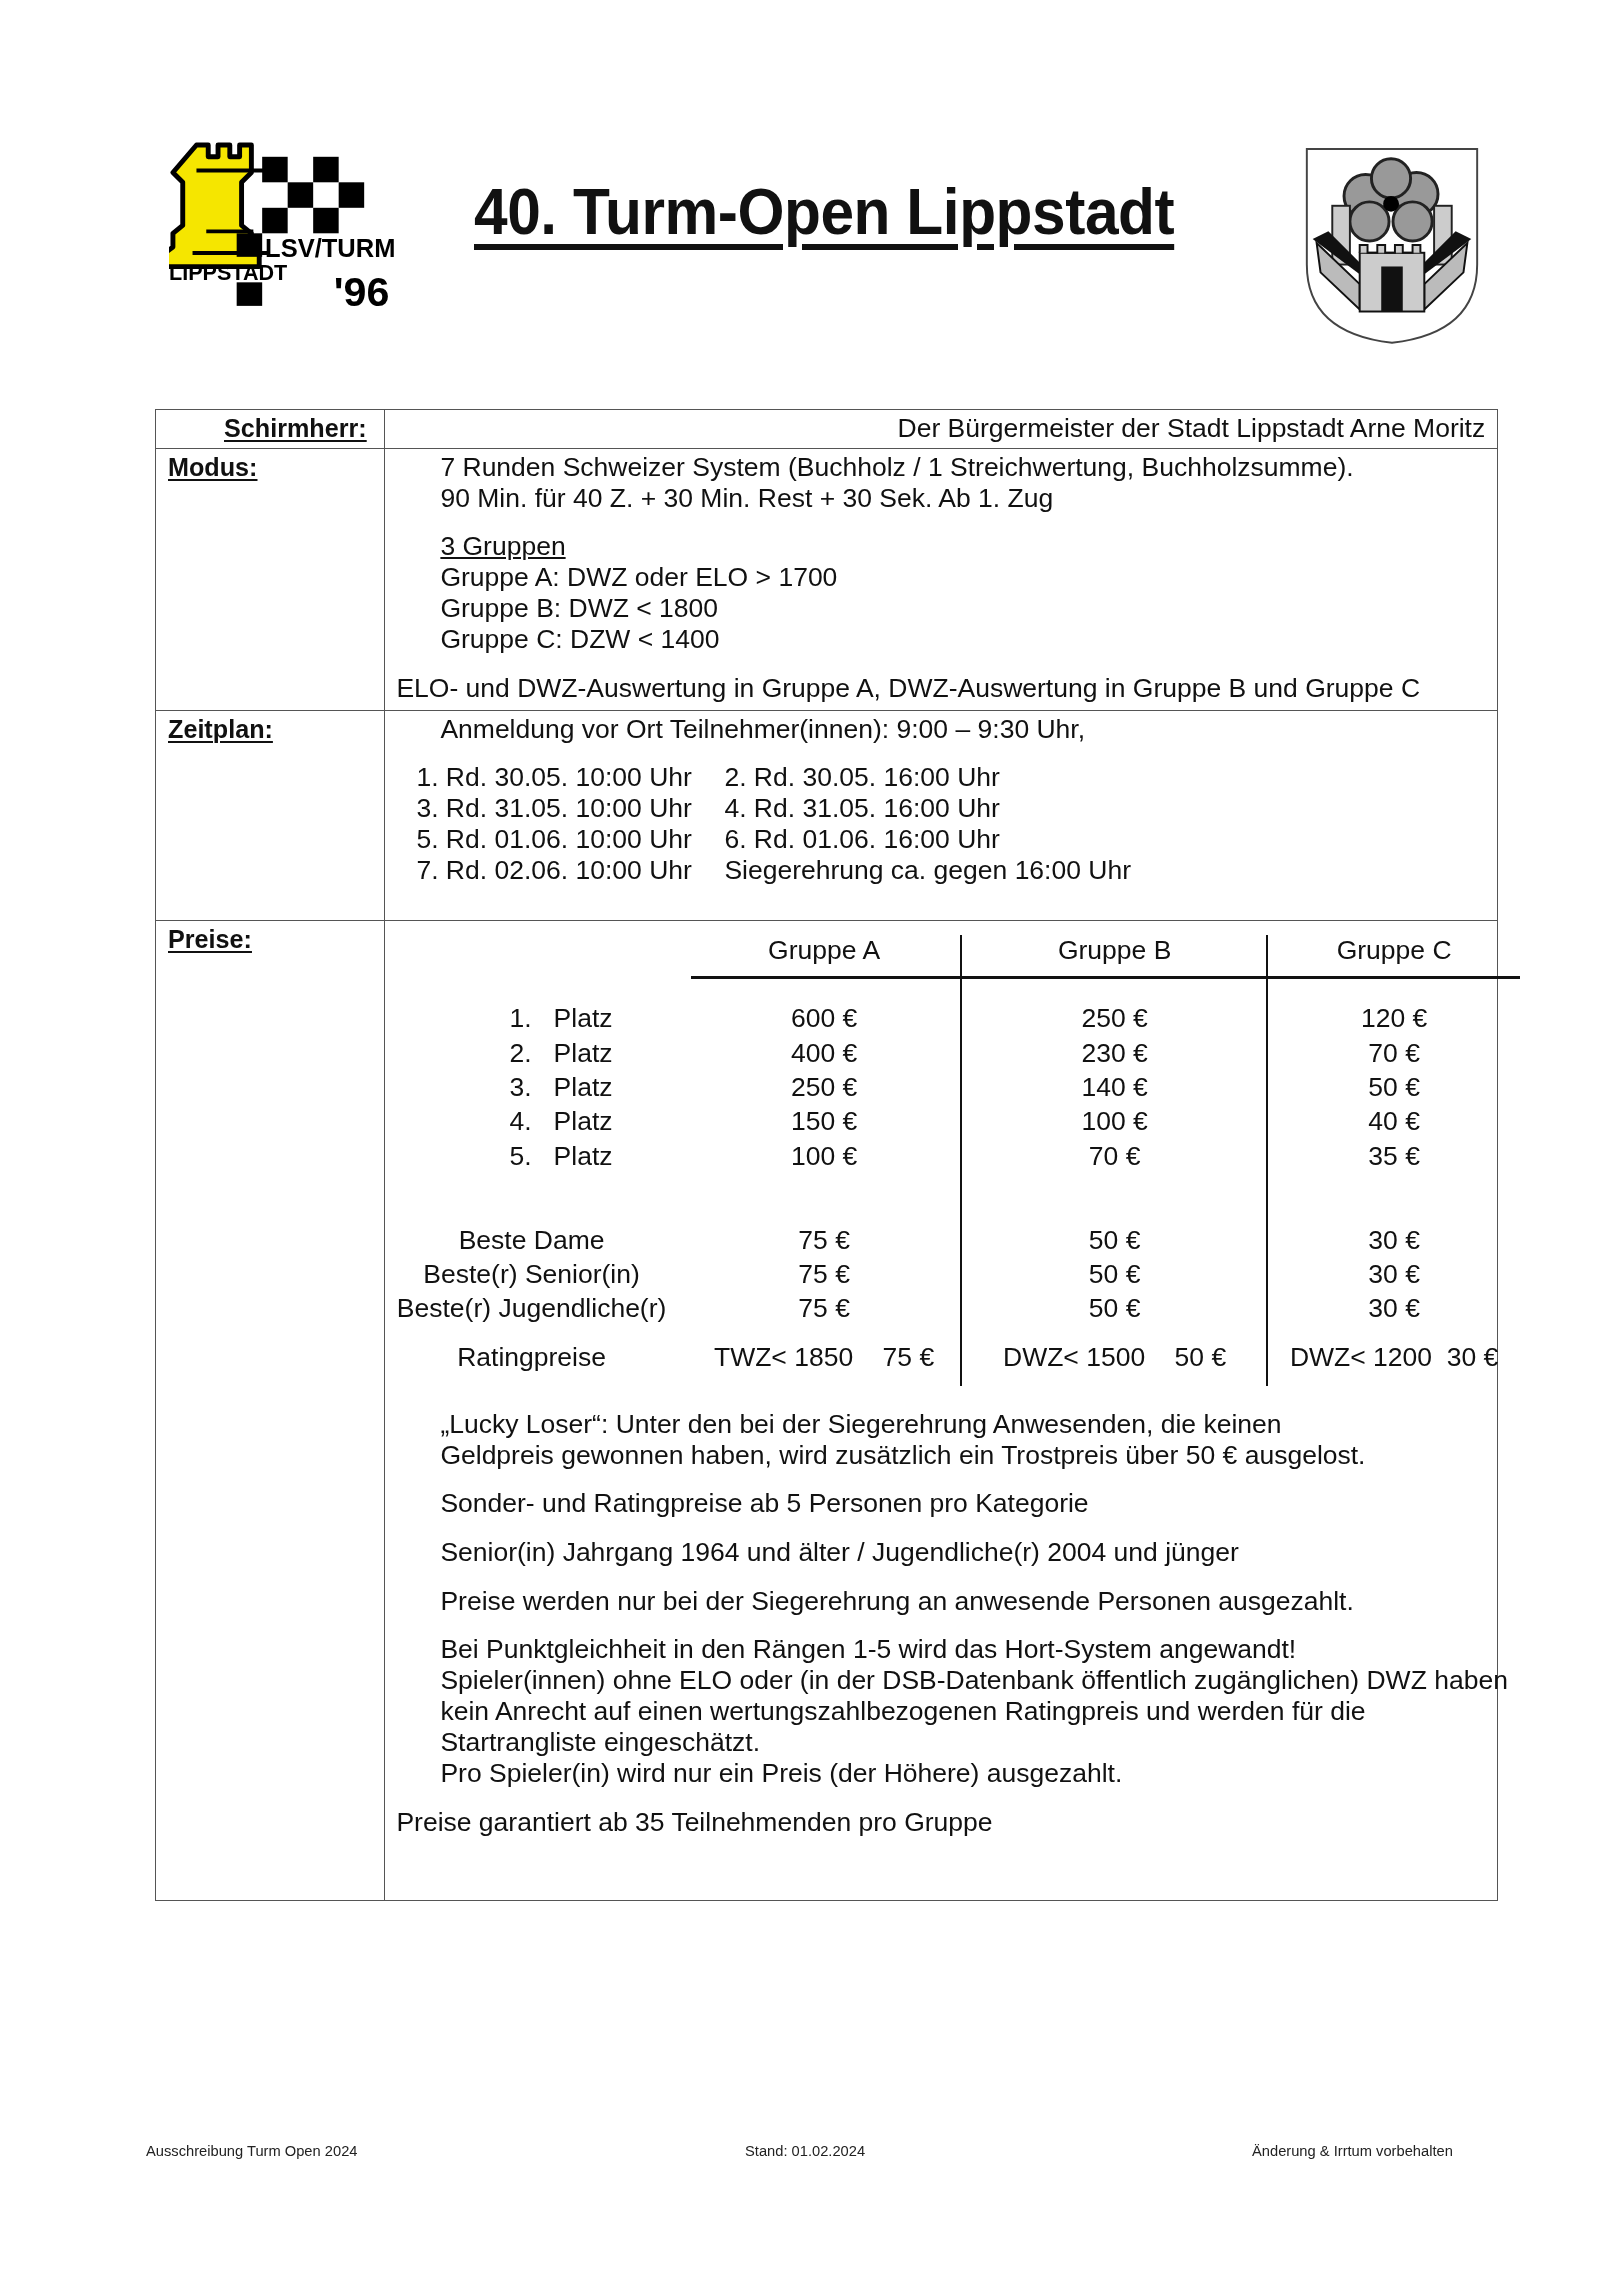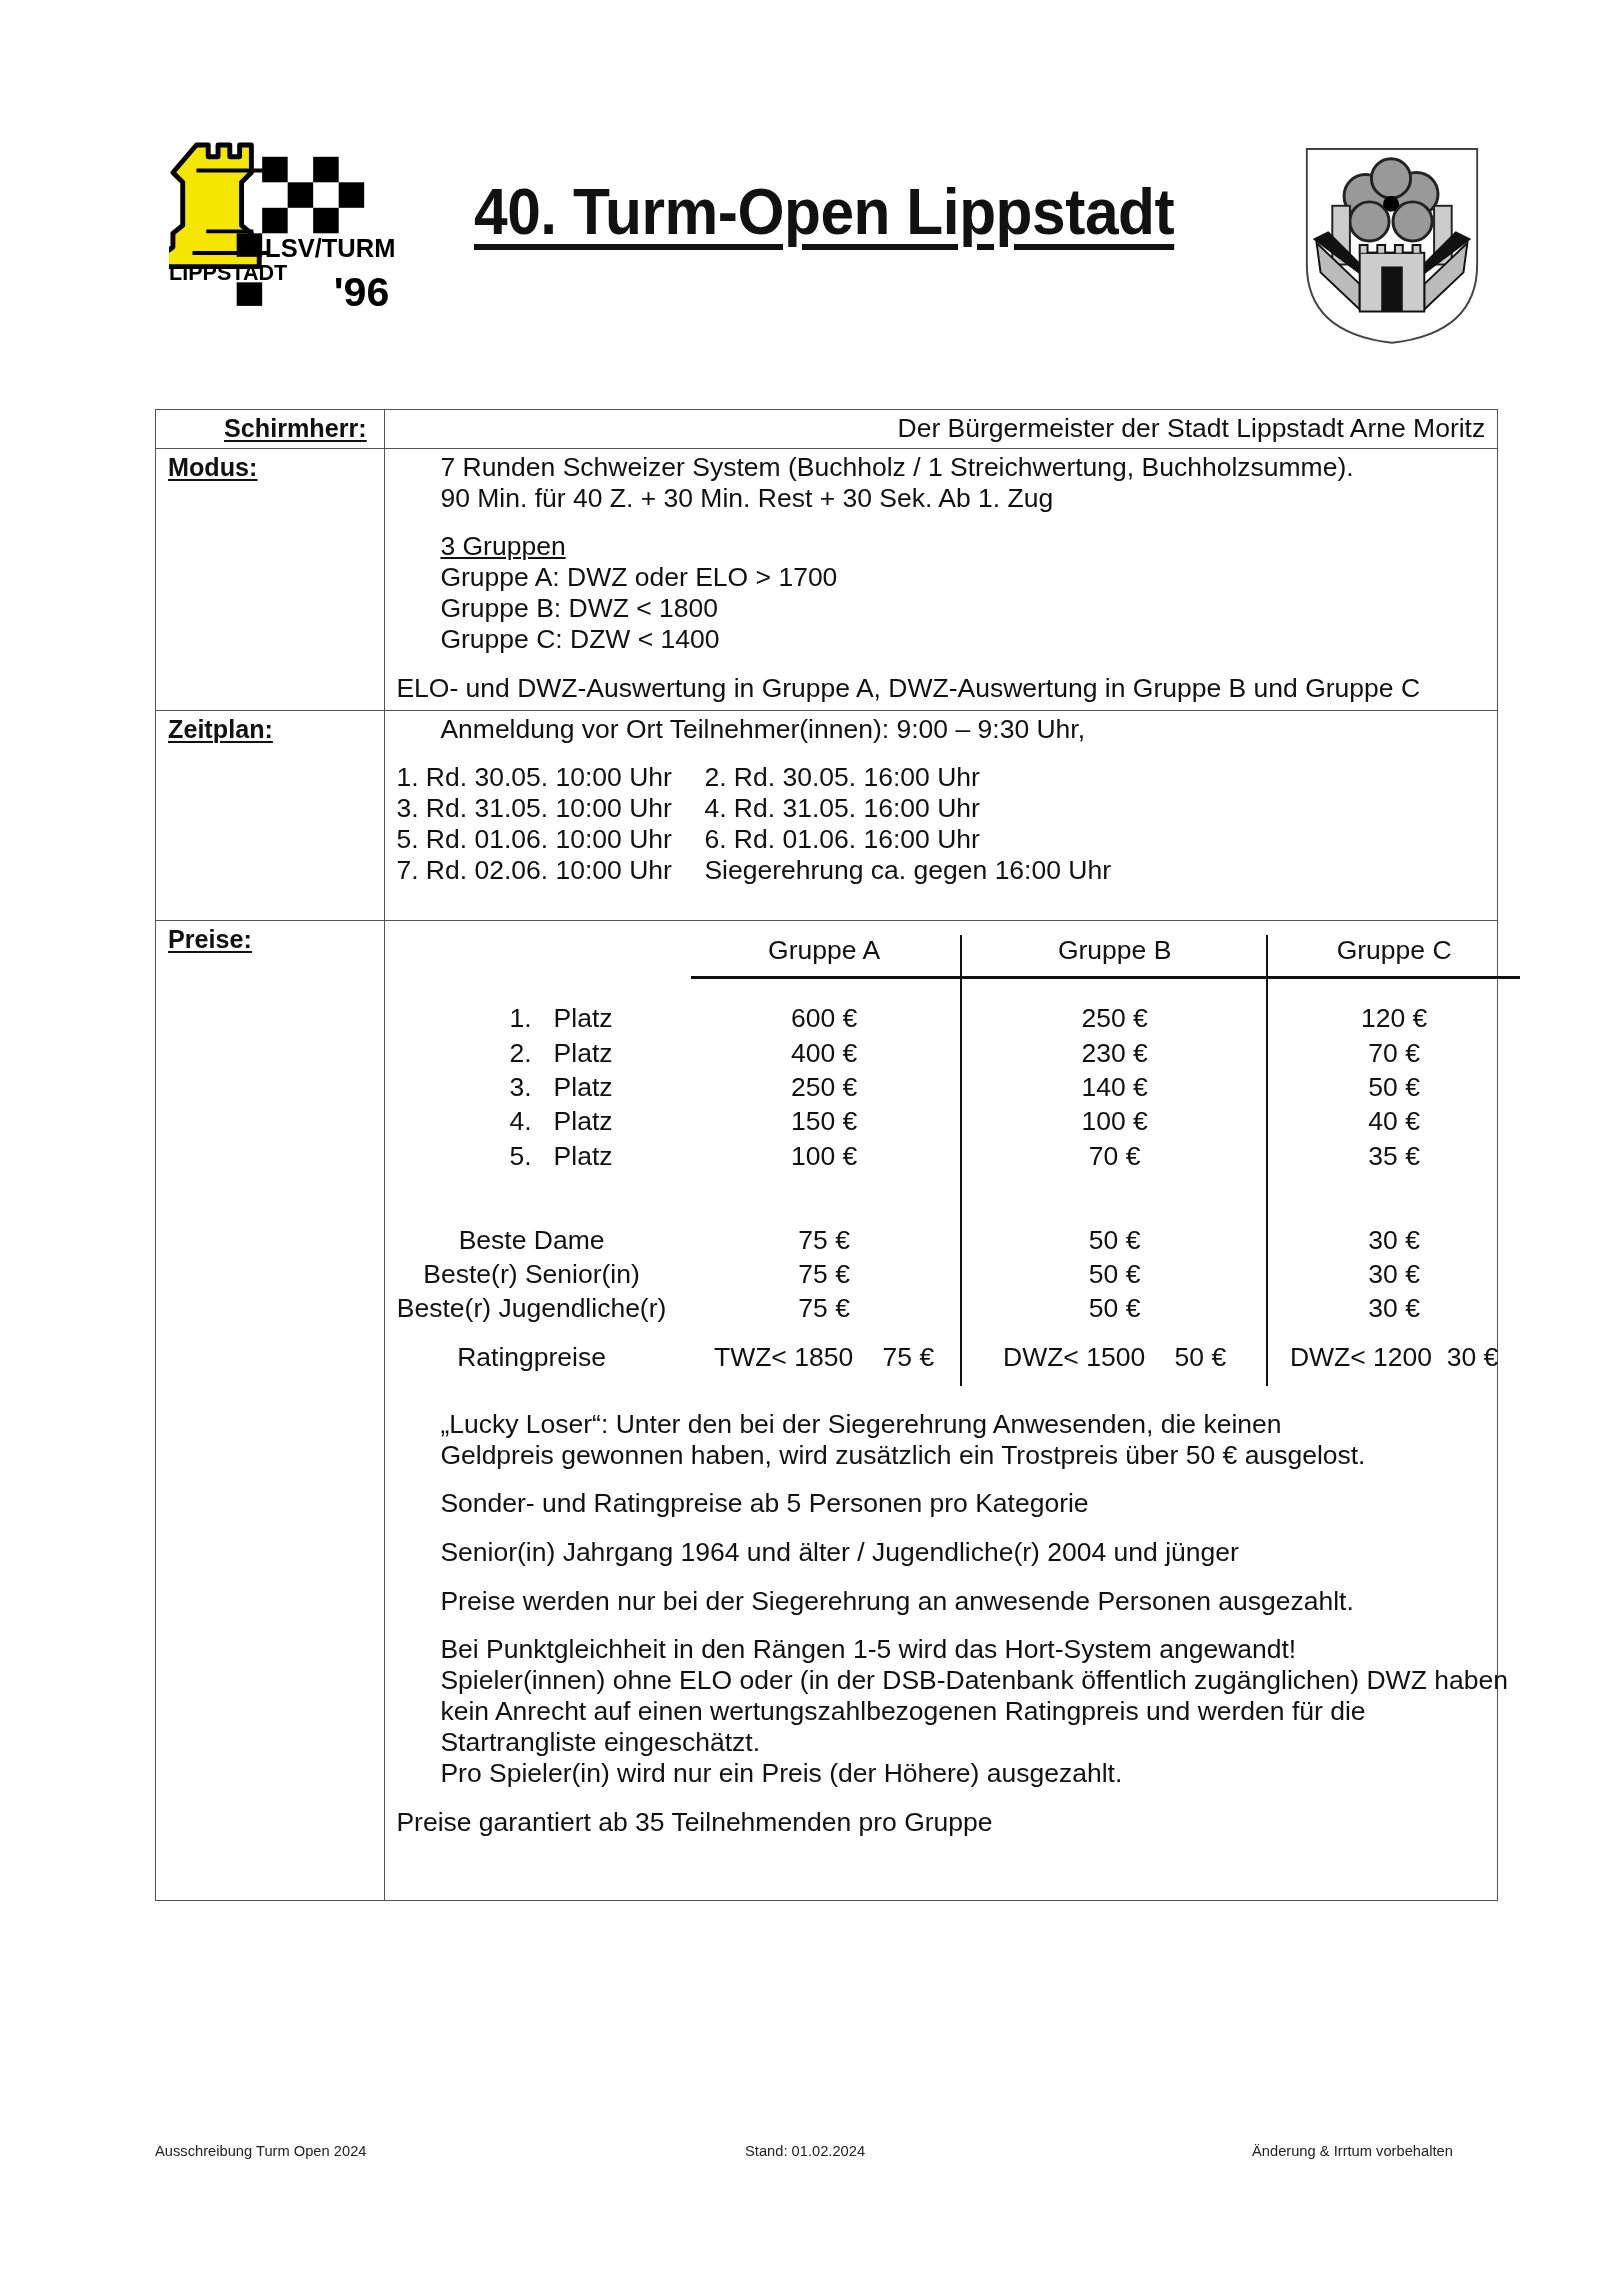--- a/index.html
+++ b/index.html
@@ -14,21 +14,21 @@
   td.lbl { width: 206px; padding: 2.9px 9.8px 0 11.8px !important; font-weight: bold; }
   td.lbl span { text-decoration: underline; text-decoration-thickness: 2px; text-underline-offset: 2.9px; display:inline-block; transform: scaleX(0.95); transform-origin:left; }
   td.val { padding: 2.9px 11.8px 0 11.8px !important; }
   .row-single td { height: 35px; text-align: right; }
   .line { line-height: 31px; white-space: nowrap; }
   .para { margin-bottom: 17.6px; margin-left: 44px; }
   .u { text-decoration: underline; }
 
   .modus-cell { padding-top: 17.6px !important; padding-bottom: 7.8px !important; height: 262px; box-sizing: border-box; }
   .zeit-cell { padding-top: 15.7px !important; height: 210px; box-sizing: border-box; }
-  .zeit-grid { display: grid; grid-template-columns: 308px auto; line-height: 31px; }
+  .zeit-grid { display: grid; grid-template-columns: 308px auto; line-height: 31px; margin-left: 20px; }
 
   .preise-cell { position: relative; height: 980px; box-sizing: border-box; padding: 0 !important; }
   .prize-area { position: absolute; left: 0; top: 0; width: 100%; height: 461px; }
   .colhead { position: absolute; top: 13.7px; text-align: center; font-size: 26.5px; }
   .hline { position: absolute; top: 55px; height: 2.9px; background: #111; }
   .vline { position: absolute; top: 13.7px; width: 2px; background: #111; height: 451px; }
   .prow { position: absolute; font-size: 26.5px; white-space: nowrap; }
   .cl { position: absolute; text-align: center; }
   .notes { position: absolute; left: 11.8px; top: 488px; right: 11.8px; font-size: 26.5px; }
   .notes .para { margin-bottom: 17.6px; }
@@ -210,16 +210,16 @@
           <div class="line">Startrangliste eingeschätzt.</div>
           <div class="line">Pro Spieler(in) wird nur ein Preis (der Höhere) ausgezahlt.</div>
         </div>
         <div class="line">Preise garantiert ab 35 Teilnehmenden pro Gruppe</div>
       </div>
     </td>
   </tr>
 </tbody>
   </table>
 
-<div class="footer" style="left:155px;">Ausschreibung Turm Open 2024</div>
+<div class="footer" style="left:146px;">Ausschreibung Turm Open 2024</div>
 <div class="footer" style="left:745px;">Stand: 01.02.2024</div>
 <div class="footer" style="left:1252px;">Änderung &amp; Irrtum vorbehalten</div>
 
 
 </body></html>

